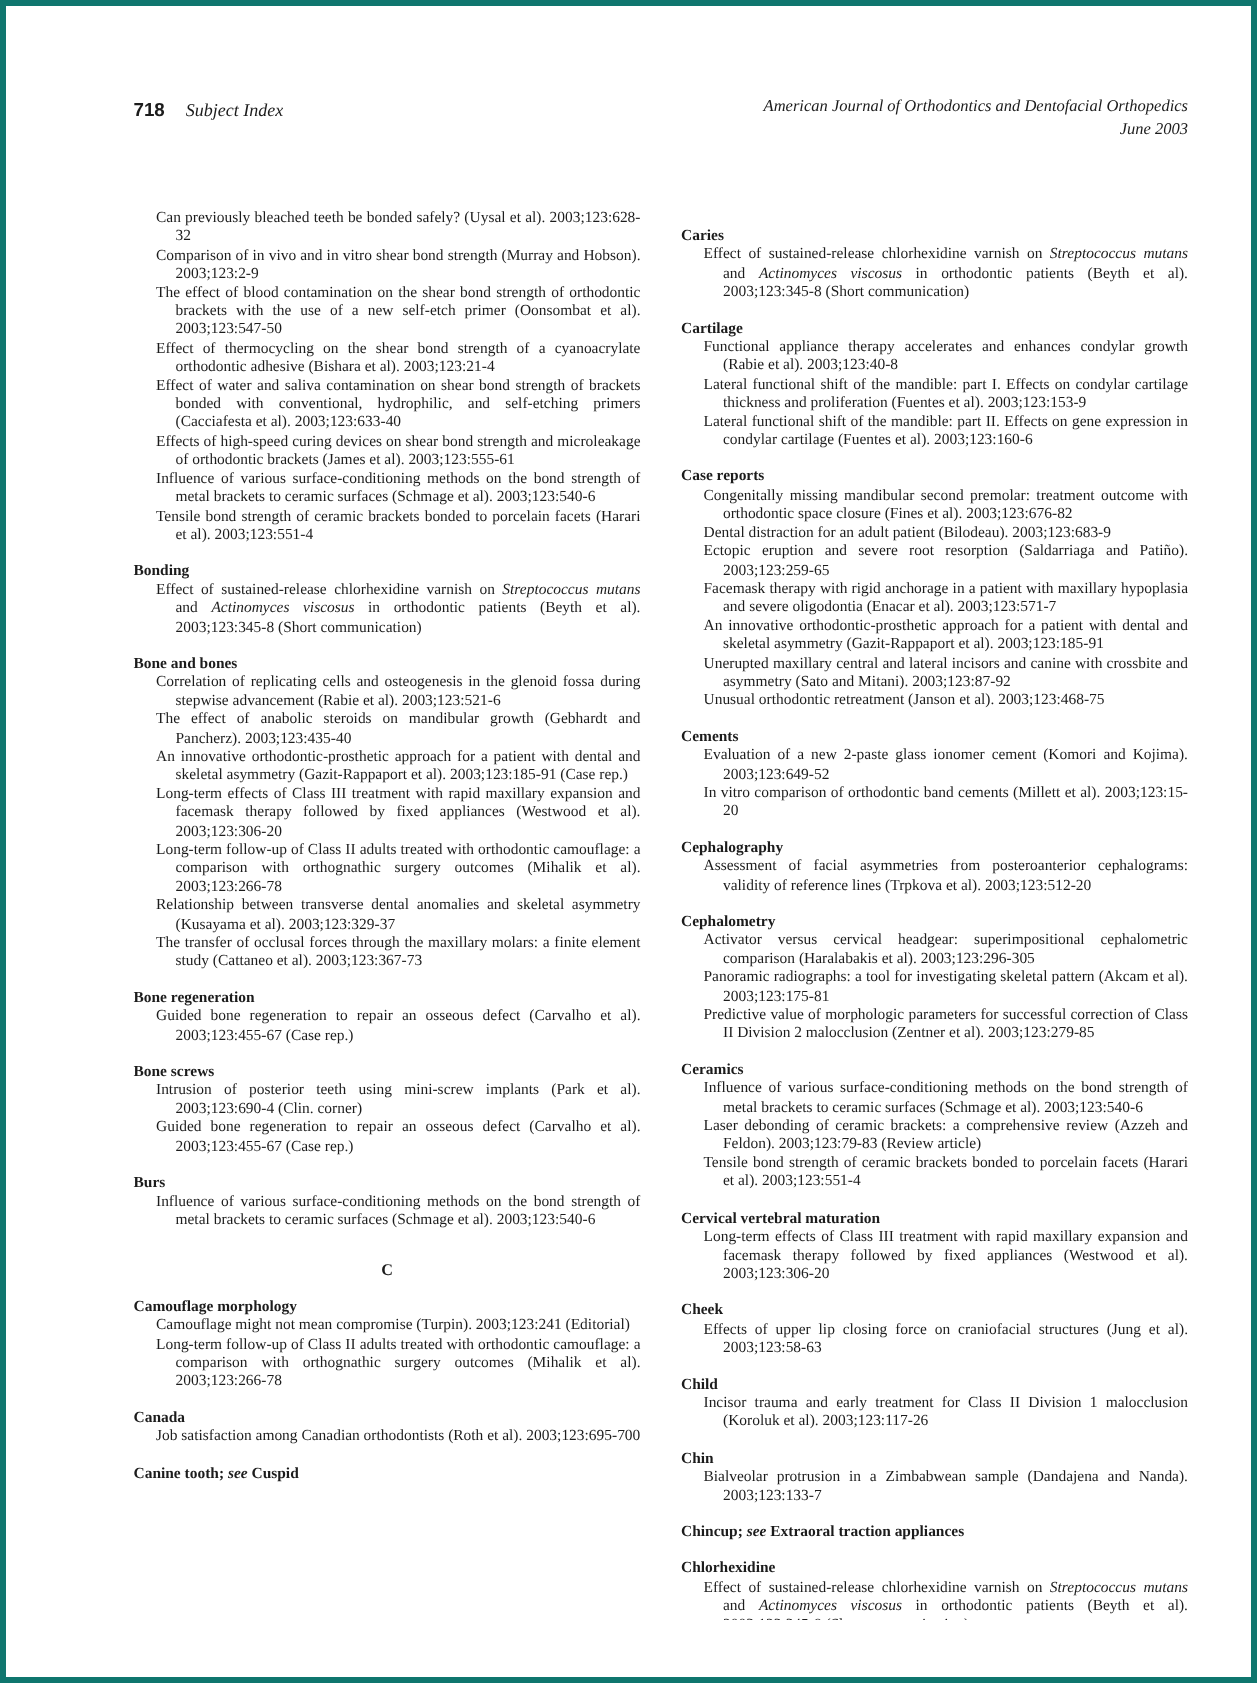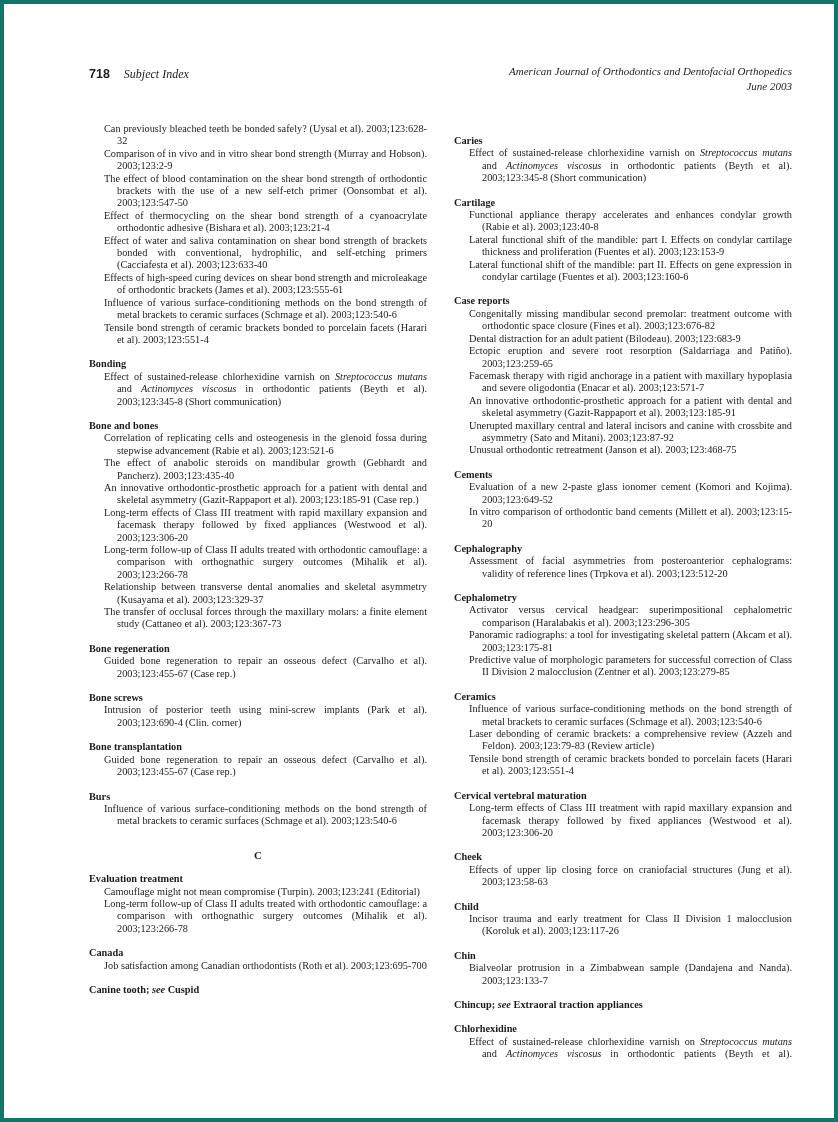--- a/index.html
+++ b/index.html
@@ -24,21 +24,21 @@
     font-family: "Liberation Sans", sans-serif;
     font-weight: bold; font-size: 12.5px;
   }
   .index-title {
     font-style: italic; font-size: 12px; margin-left: 10px;
   }
   .header-right {
     text-align: right; font-style: italic; font-size: 11px; line-height: 15px;
   }
   .columns {
-    position: absolute; top: 119px; left: 85px; width: 703px; height: 940px;
+    position: absolute; top: 136px; left: 85px; width: 703px; height: 940px;
     display: flex; gap: 27px; overflow: hidden;
   }
   .column { width: 338px; overflow: hidden; }
   .column, .column p, .column h3 {
     font-size: 10.3px; line-height: 12.4px;
   }
   .cat-heading {
     font-weight: bold; font-size: 10.3px; text-align: left; margin-top: 12px;
   }
   .entry {
@@ -96,30 +96,29 @@
         </section>
         <section>
           <h3 class="cat-heading">Bone regeneration</h3>
           <p class="entry">Guided bone regeneration to repair an osseous defect (Carvalho et al). 2003;123:455-67 (Case rep.)</p>
         </section>
         <section>
           <h3 class="cat-heading">Bone screws</h3>
           <p class="entry">Intrusion of posterior teeth using mini-screw implants (Park et al). 2003;123:690-4 (Clin. corner)</p>
         </section>
         <section>
-          <h3 class="cat-heading">Bone transplantation</h3>
           <p class="entry">Guided bone regeneration to repair an osseous defect (Carvalho et al). 2003;123:455-67 (Case rep.)</p>
         </section>
         <section>
           <h3 class="cat-heading">Burs</h3>
           <p class="entry">Influence of various surface-conditioning methods on the bond strength of metal brackets to ceramic surfaces (Schmage et al). 2003;123:540-6</p>
         </section>
         <div class="letter-heading">C</div>
         <section>
-          <h3 class="cat-heading">Evaluation treatment</h3>
+          <h3 class="cat-heading">Camouflage morphology</h3>
           <p class="entry">Camouflage might not mean compromise (Turpin). 2003;123:241 (Editorial)</p>
           <p class="entry">Long-term follow-up of Class II adults treated with orthodontic camouflage: a comparison with orthognathic surgery outcomes (Mihalik et al). 2003;123:266-78</p>
         </section>
         <section>
           <h3 class="cat-heading">Canada</h3>
           <p class="entry">Job satisfaction among Canadian orthodontists (Roth et al). 2003;123:695-700</p>
         </section>
         <section>
           <h3 class="cat-heading">Canine tooth; <i>see</i> Cuspid</h3>
         </section>

